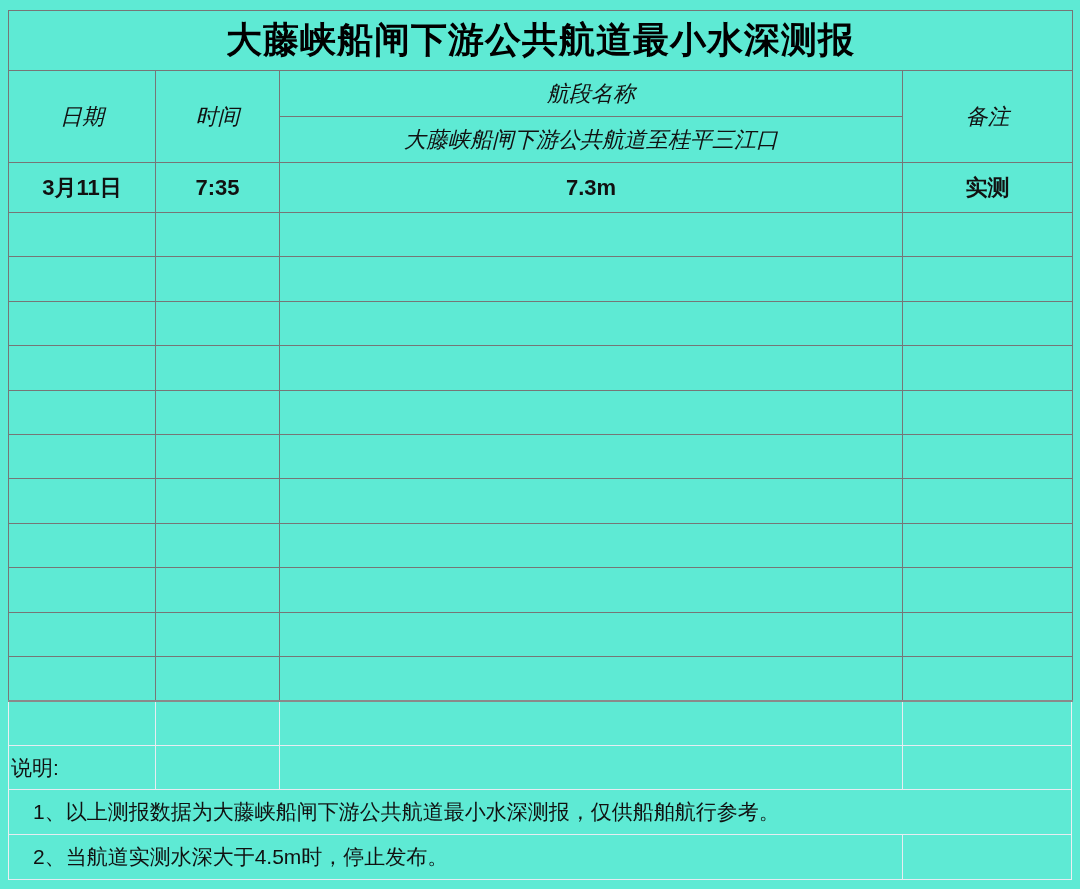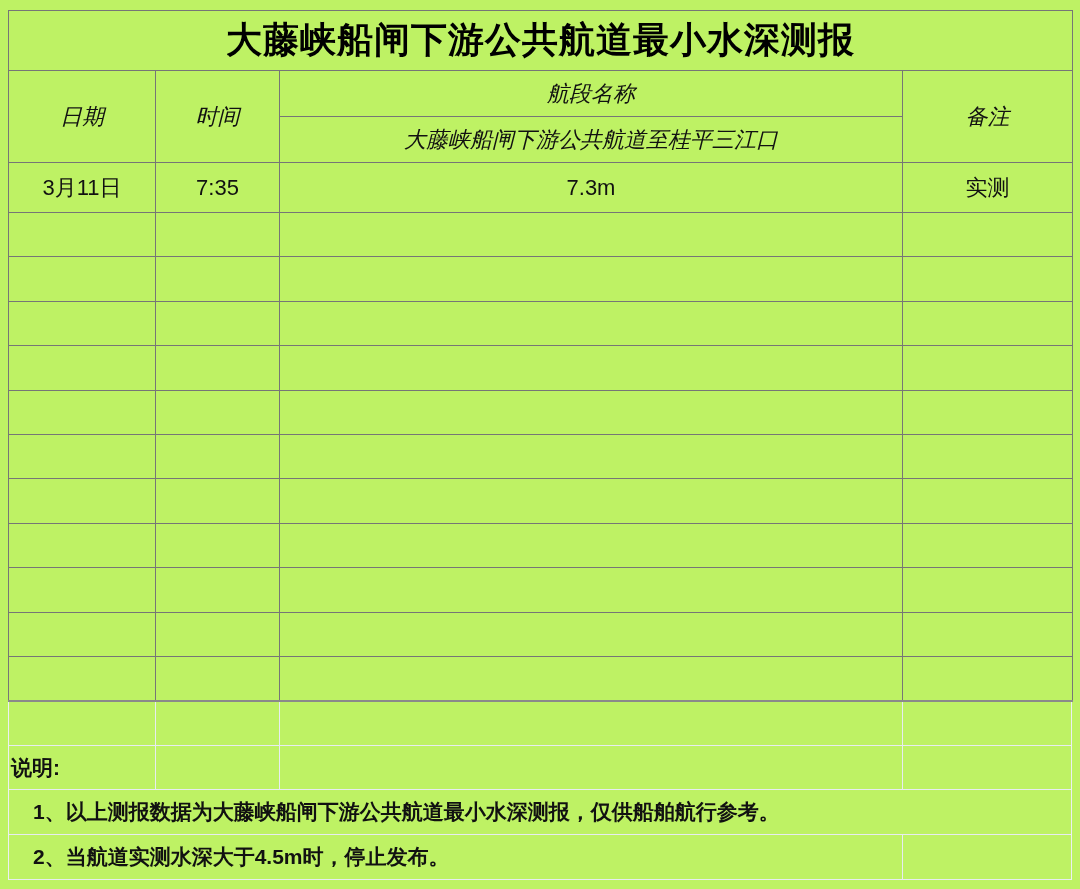--- a/index.html
+++ b/index.html
@@ -5,21 +5,21 @@
   * { margin: 0; padding: 0; box-sizing: border-box; }
   html, body { background: #ffffff; }
   body {
     font-family: "Liberation Sans", "DejaVu Sans", sans-serif;
     color: #1a1a1a;
   }
   .page {
     position: relative;
     width: 1080px;
     height: 889px;
-    background: #bef264;
+    background: #5eead4;
     overflow: hidden;
   }
 
   
   table.main {
     position: absolute;
     left: 8px;
     top: 10px;
     width: 1064px;
     border-collapse: collapse;
@@ -43,32 +43,31 @@
     white-space: nowrap;
   }
   tr.title-row td {
     height: 60px;
     font-size: 36px;
     font-weight: 700;
     letter-spacing: 1px;
     color: #000000;
   }
   tr.header-row td { height: 46px; font-style: italic; }
-  tr.data-row  td { height: 50px; }
+  tr.data-row  td { height: 50px; font-weight: bold; }
   tr.empty-row td { height: 44.4px; }
 
   
   .bottom {
     position: absolute;
     left: 8px;
     top: 702px;
     width: 1064px;
     border-left: 1px solid #eceff3;
     border-right: 1px solid #eceff3;
-    font-weight: bold;
   }
   .brow {
     display: flex;
     border-bottom: 1px solid #e7ecf1;
     align-items: center;
   }
   .brow.cells { height: 44px; }
   .brow.note  { height: 45px; }
   .cell { height: 100%; border-right: 1px solid #e7ecf1; }
   .cell:last-child { border-right: none; }

